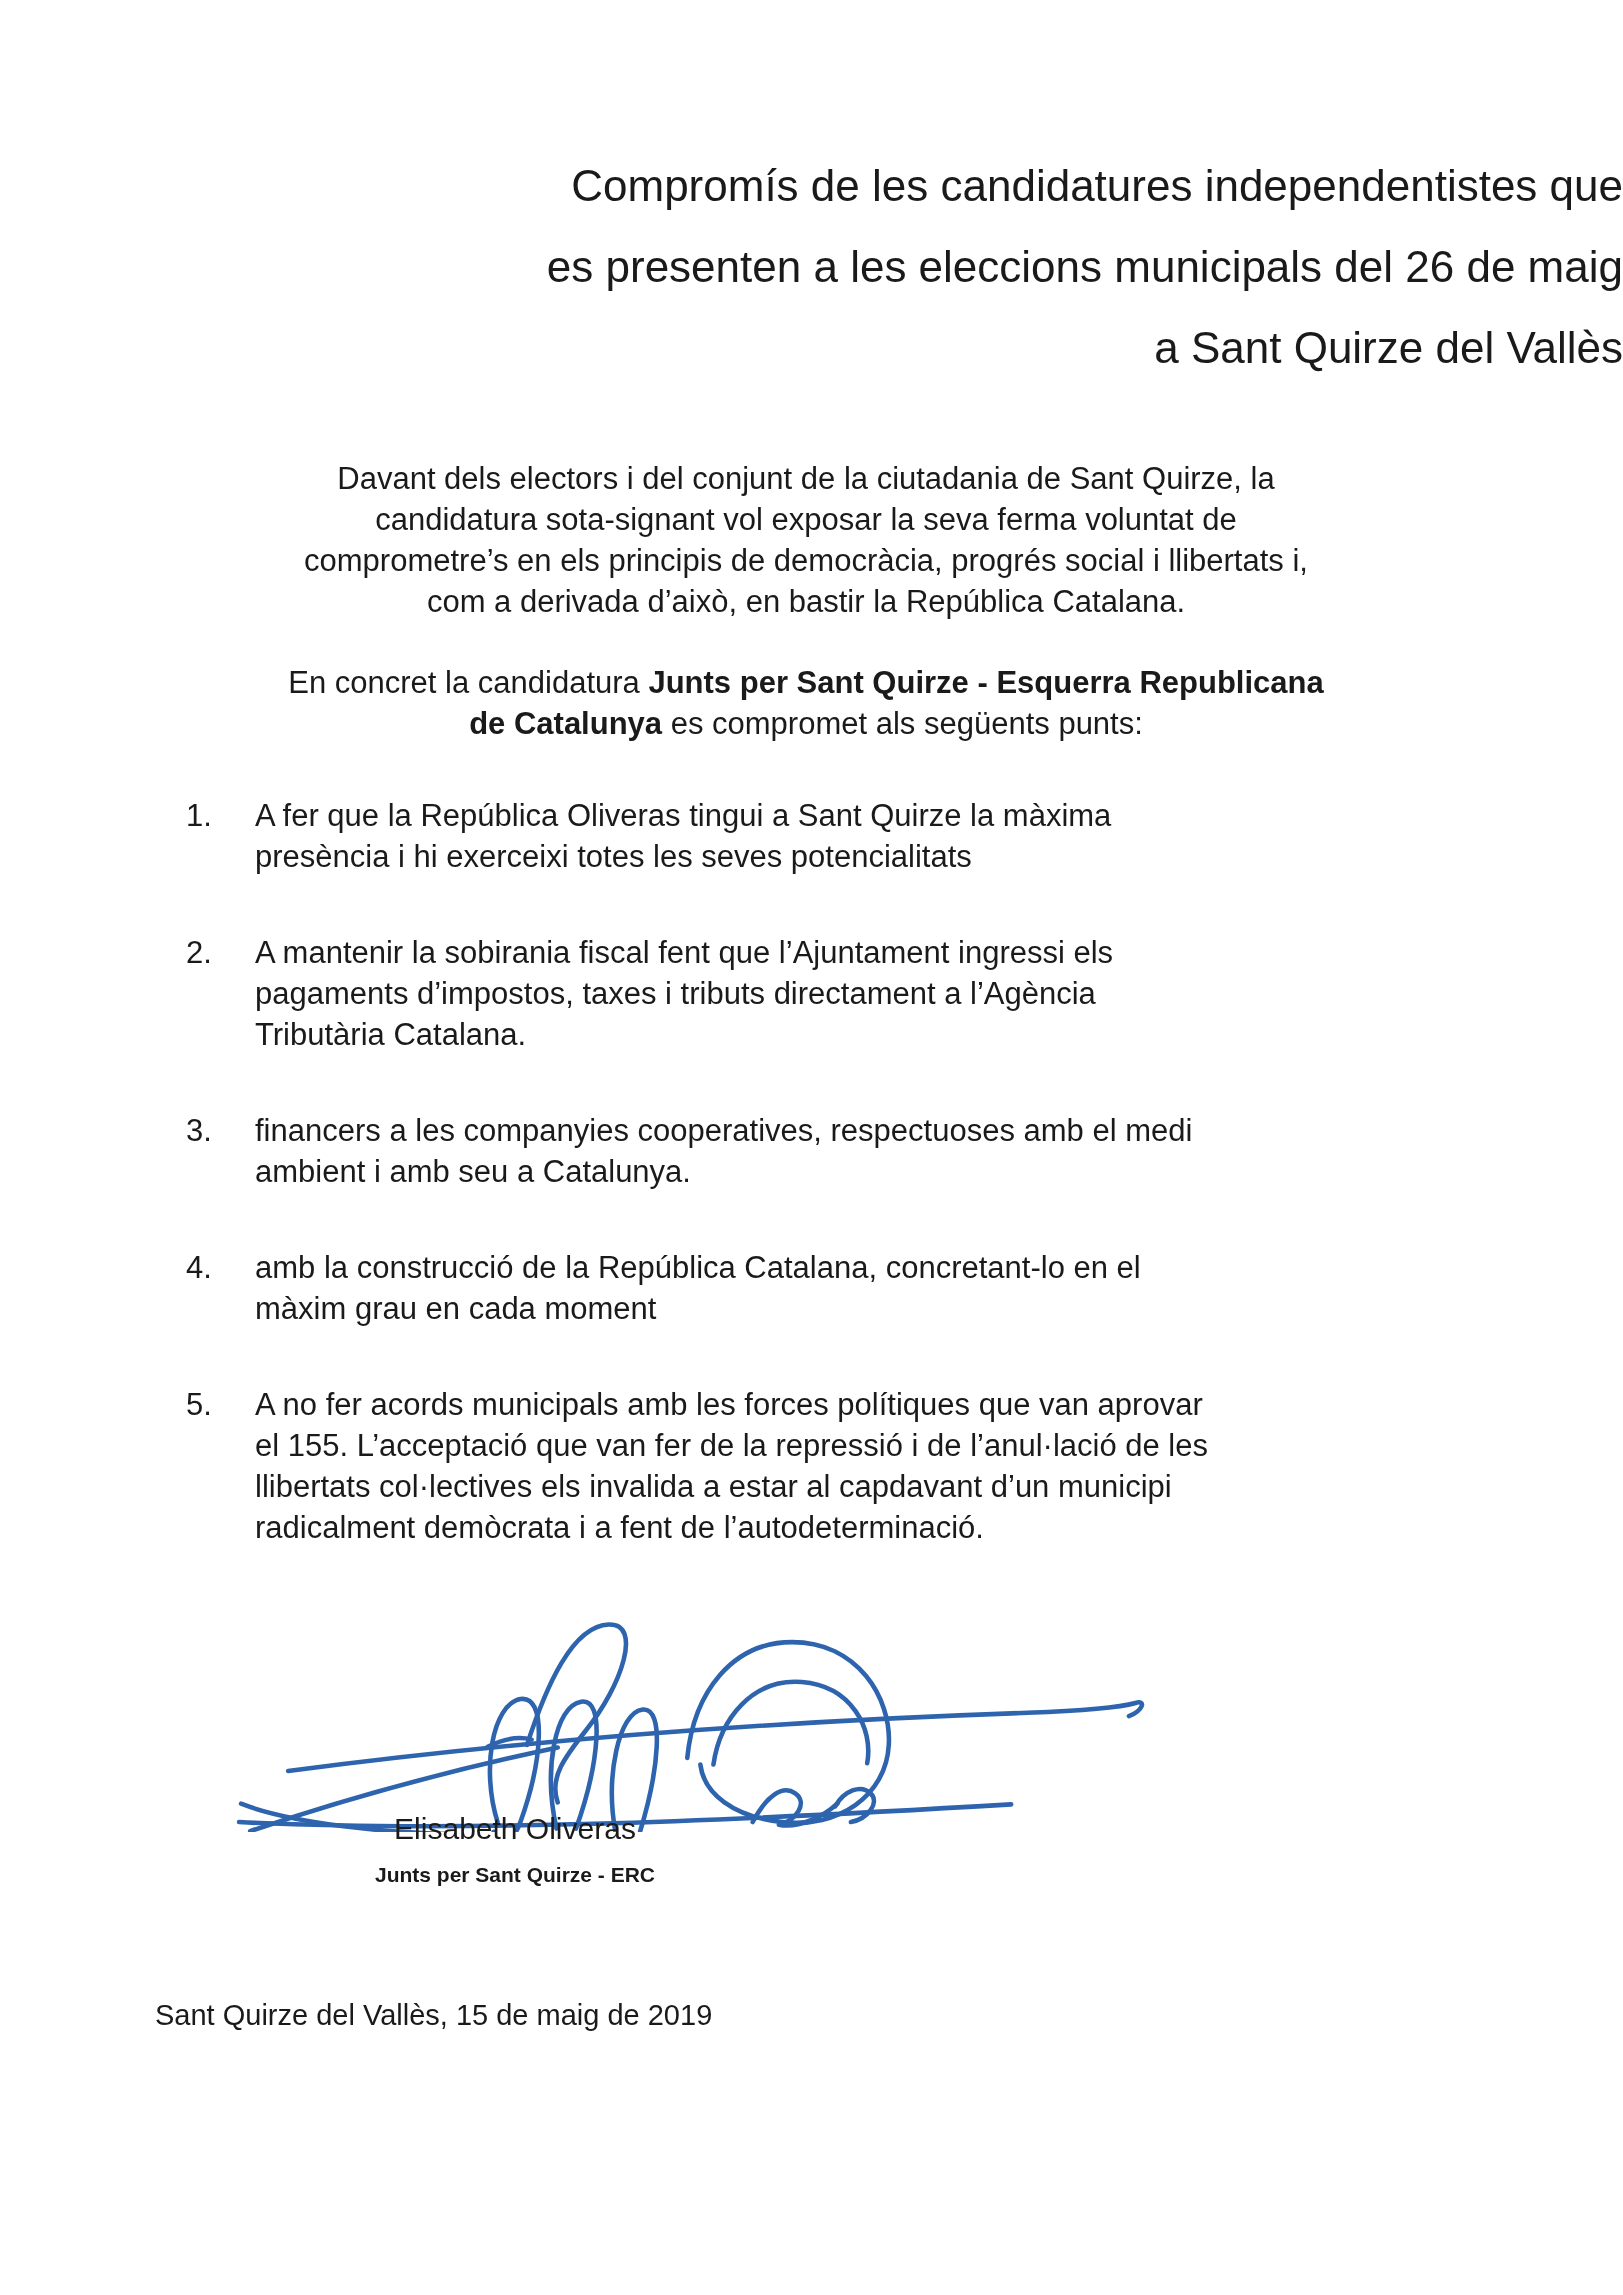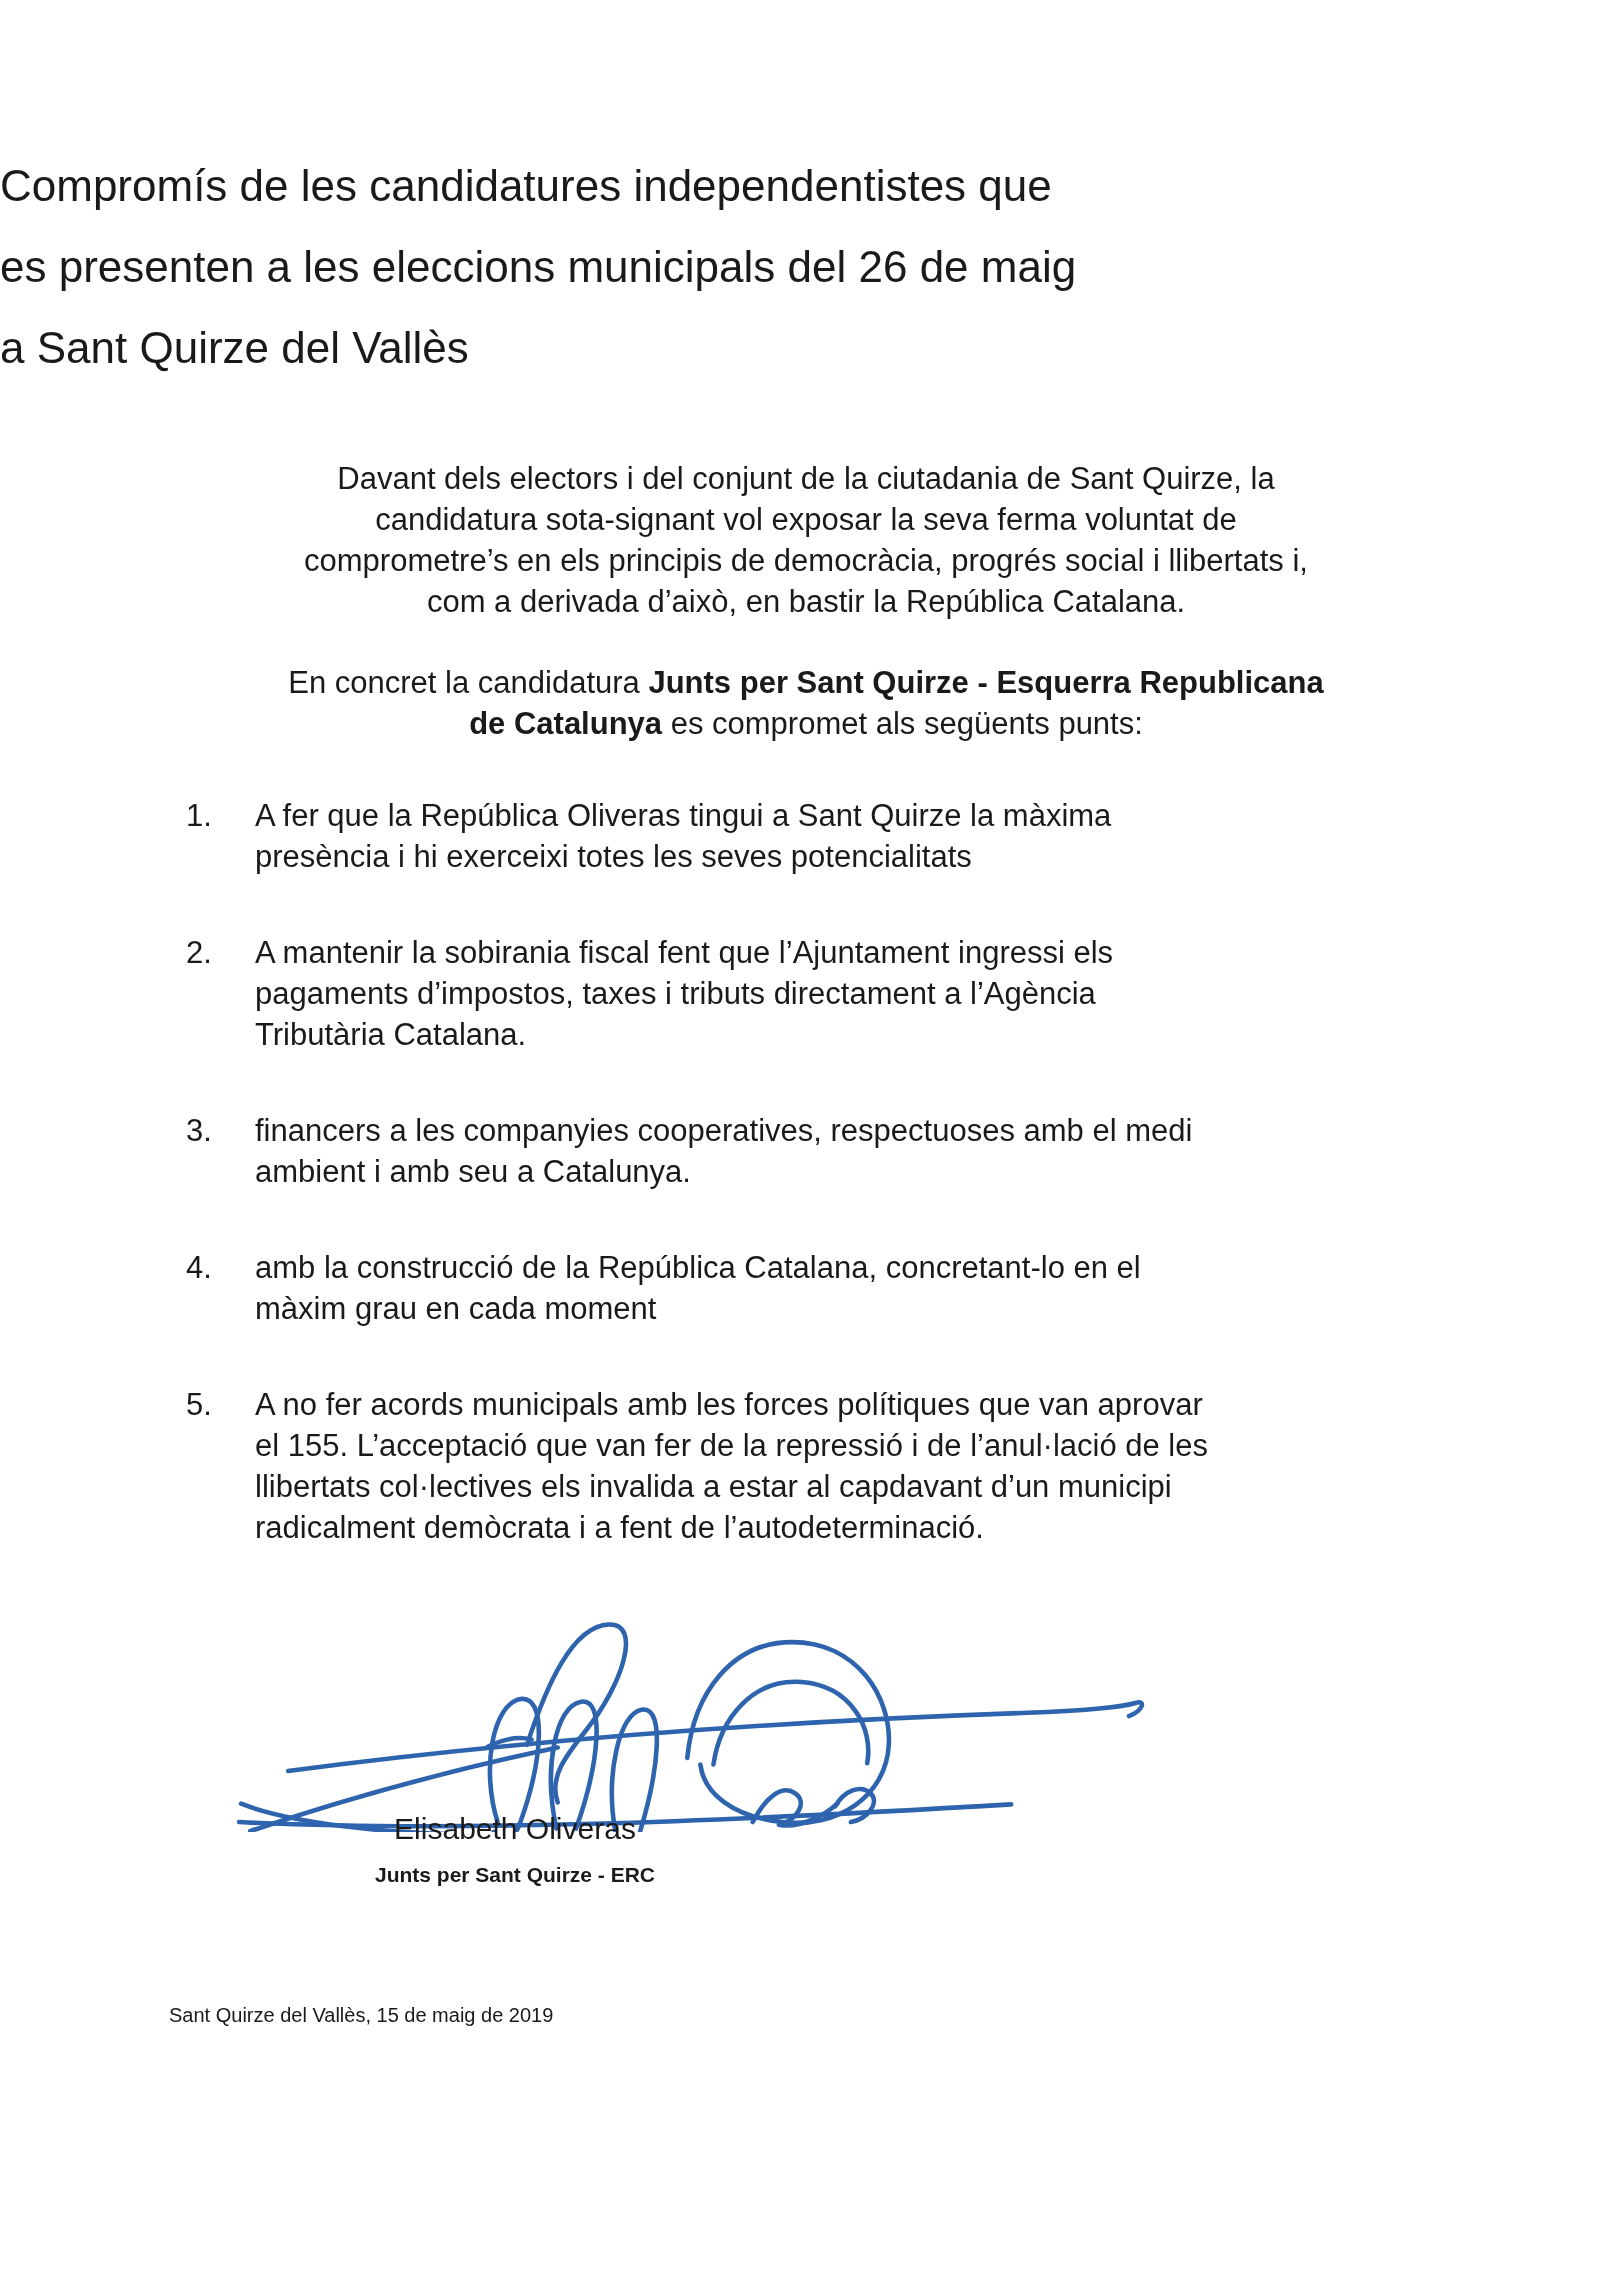--- a/index.html
+++ b/index.html
@@ -8,21 +8,21 @@
     width:1623px;
     height:2295px;
     background:#ffffff;
     font-family:"Liberation Sans", sans-serif;
     color:#1a1a1a;
     overflow:hidden;
   }
   .title{
     position:absolute;
     top:145px; left:0; right:0;
-    text-align:left;
+    text-align:right;
     font-size:44px;
     line-height:81px;
     font-weight:400;
     letter-spacing:0px;
   }
   .para{
     position:absolute;
     left:155px;
     width:1302px;
     font-size:31px;
@@ -53,22 +53,22 @@
   }
   .sig-party{
     position:absolute;
     top:1857px; left:155px; width:720px;
     text-align:center;
     font-weight:bold;
     font-size:21px; line-height:35px;
   }
   .dateline{
     position:absolute;
-    top:1996px; left:169px;
-    font-size:20px; line-height:39px;text-align:center;
+    top:1996px; left:155px;
+    font-size:29px; line-height:39px;text-align:center;
   }
 </style>
 </head>
 <body>
 
 <div class="page" style="color: rgb(26, 26, 26);">
 
   <div class="title">
       <div>Compromís de les candidatures independentistes que</div>
       <div>es presenten a les eleccions municipals del 26 de maig</div>

